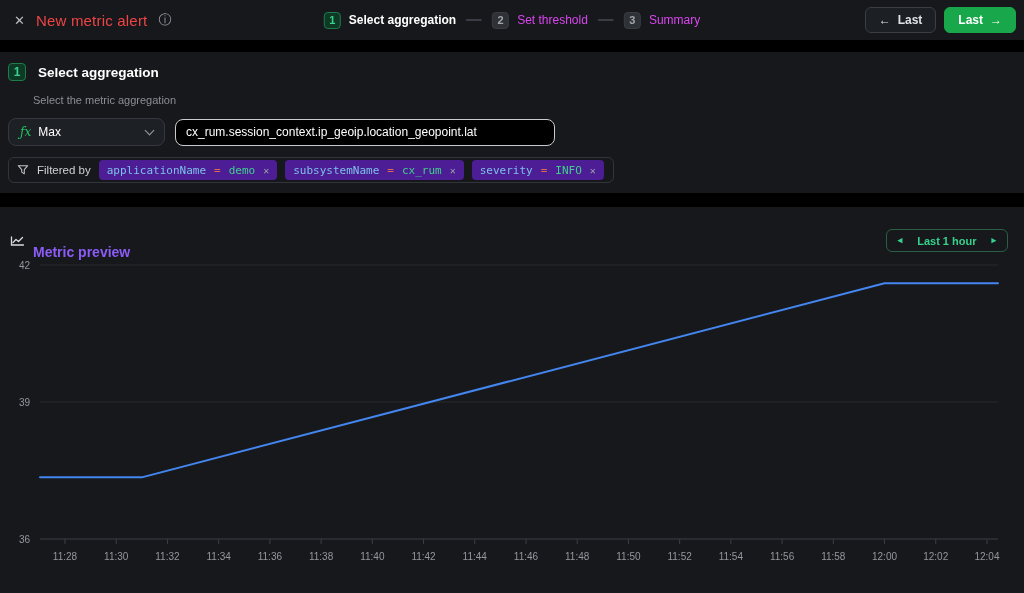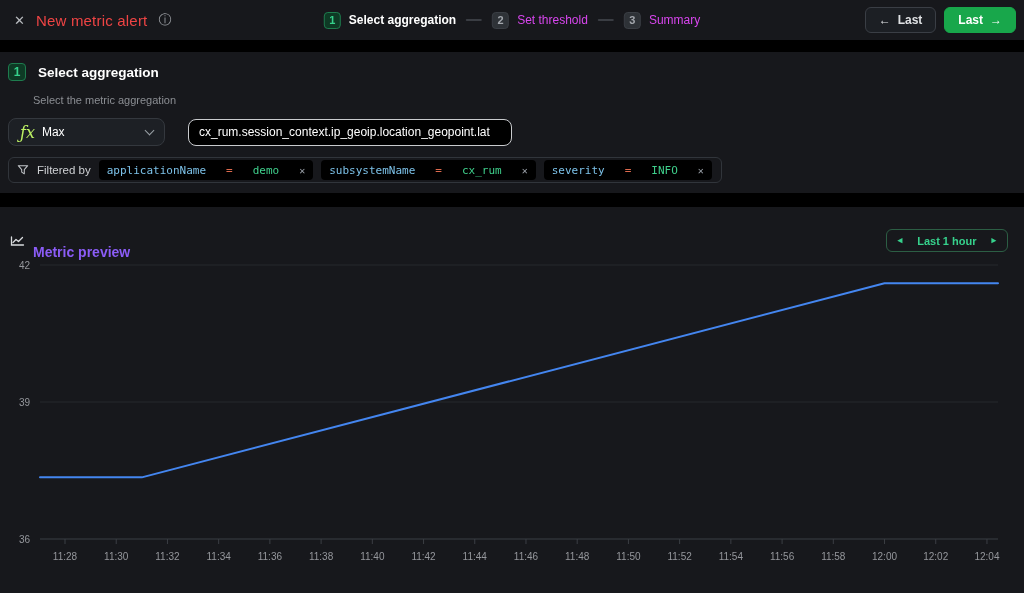--- a/index.html
+++ b/index.html
@@ -34,30 +34,30 @@
   .panel { background:#17181c; }
   .panel-agg { margin-top:12px; height:141px; padding:11px 8px; }
   .agg-head { display:flex; align-items:center; gap:12px; }
   .badge-lg { width:18px; height:18px; font-size:12px; }
   .agg-title { font-size:13.5px; font-weight:700; color:#fff; }
   .agg-sub { margin-top:13px; font-size:11px; color:#8b8e93;margin-left:25px; }
   .agg-controls { margin-top:12px; display:flex; align-items:center; gap:10px; }
   .fn-select { width:157px; height:28px; background:#1d2025; border:1px solid #34383e;
     border-radius:8px; display:flex; align-items:center; gap:7px; padding:0 11px;
     font-size:12px; color:#fff; cursor:pointer; }
-  .fx { font-style:italic; font-family:"DejaVu Serif", serif; color:#bef264; font-size:16px; }
+  .fx { font-style:italic; font-family:"DejaVu Serif", serif; color:#22c55e; font-size:12px; }
   .chev { width:7px; height:7px; border-right:1.5px solid #9aa0a6; border-bottom:1.5px solid #9aa0a6;
     transform:rotate(45deg); margin-left:auto; margin-top:-4px; }
-  .metric-input { width:324px; height:27px; background:#000; border:1px solid #c9cbce;
+  .metric-input { width:380px; height:27px; background:#000; border:1px solid #c9cbce;
     border-radius:8px; color:#fff; font-size:12px; padding:0 10px;
-    font-family:"Liberation Sans", sans-serif; outline:none;margin-left:13px; }
+    font-family:"Liberation Sans", sans-serif; outline:none; }
   .filters { margin-top:11px; display:inline-flex; align-items:center; gap:8px;
     border:1px solid #31353b; border-radius:6px; padding:3px 9px 3px 8px; height:26px; }
   .filters-label { font-size:11.5px; color:#cfd1d4; }
-  .chip { display:flex; align-items:center; gap:20px; background:#000000; border-radius:4px;
+  .chip { display:flex; align-items:center; gap:8px; background:#4c1d95; border-radius:4px;
     padding:0 8px; height:20px; font-family:"DejaVu Sans Mono", monospace; font-size:11px;
     cursor:pointer; }
   .chip-close { color:#9aa0a8; font-size:10px; cursor:pointer; }
 
   
   .panel-preview { margin-top:14px; height:386px; position:relative; }
   .pv-head { display:flex; align-items:center; padding:14px 16px 0 10px; }
   .pv-title { font-size:14px; font-weight:700; color:#8b5cf6; margin-left:8px;margin-top:23px; }
   .range-btn { margin-left:auto; height:23px; border:1px solid #2c5e44; border-radius:6px;
     background:transparent; display:flex; align-items:center; gap:15px; padding:0 11px;

